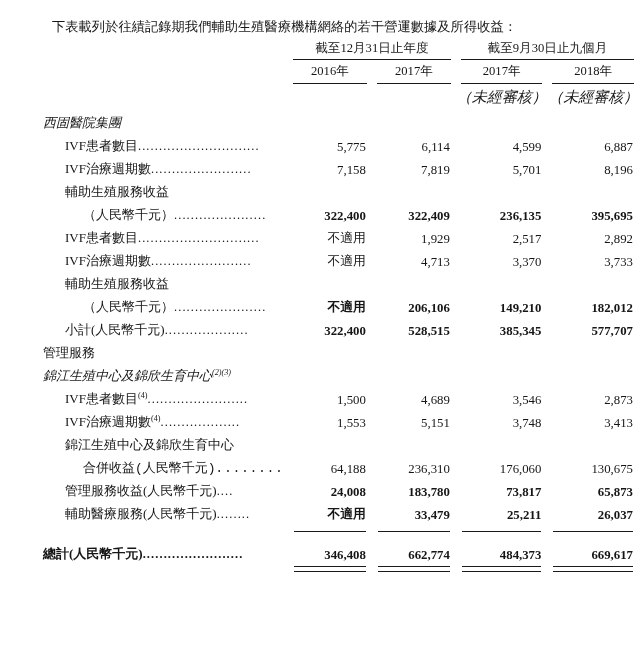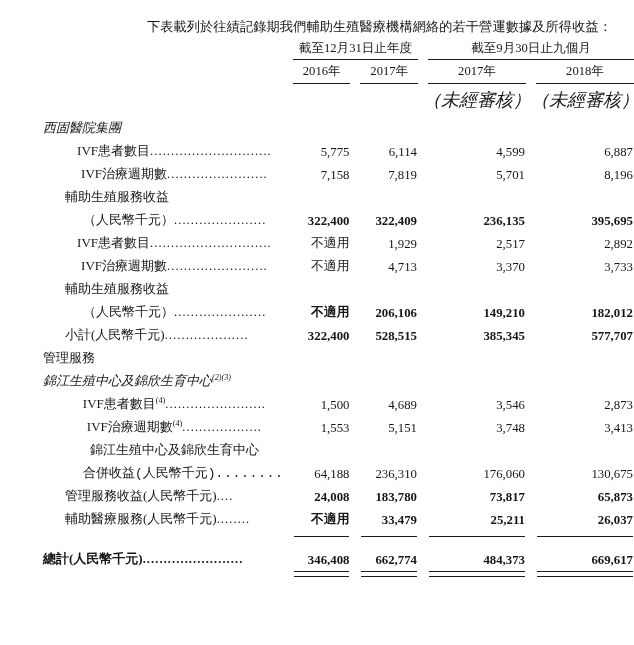--- a/index.html
+++ b/index.html
@@ -28,21 +28,20 @@
   .intro {
     position: absolute;
     left: 52px;
     top: 4px;
     width: 560px;
     font-size: 13.2px;
     line-height: 20px;
     letter-spacing: 0.1px;
     color: #161616;
     white-space: nowrap;
-    text-align: right;
   }
 
   
   table.fin {
     position: absolute;
     left: 18px;
     top: 40px;
     width: 600px;
     border-collapse: collapse;
     font-size: 12.6px;
@@ -79,21 +78,21 @@
     font-weight: bold;
     font-size: 12.6px;
     padding-top: 3px !important;
     padding-bottom: 3px !important;
     white-space: nowrap;
   }
   .yr-rule-cell { padding: 0 !important; }
   .unaudited {
     text-align: center;
     font-style: italic;
-    font-size: 18px;
+    font-size: 15px;
     padding-top: 4px !important;
     padding-bottom: 2px !important;
     white-space: nowrap;
     color: #1a1a1a;
   }
 
   
   .r { height: 23px; }
 
   .lbl {
@@ -101,21 +100,21 @@
     font-size: 13px;
     padding-right: 4px !important;
   }
   .lbl .leader {
     letter-spacing: 1.1px;
     font-size: 12.4px;
   }
 
   .sect      { font-weight: bold; padding-left: 4px !important; }
   .subhead   { font-weight: normal; padding-left: 4px !important; font-style: italic; }
-  .indent1   { padding-left: 26px !important; text-align: center; }
+  .indent1   { padding-left: 26px !important; }
   .indent2   { padding-left: 26px !important; font-weight: bold; }
   .indent3   { padding-left: 44px !important; font-weight: bold; }
   .indent3n  { padding-left: 44px !important; font-weight: normal; font-family: Liberation Mono, monospace; }
 
   .num {
     text-align: right;
     white-space: nowrap;
     font-size: 12.8px;
     padding-right: 6px !important;
     padding-left: 6px !important;

